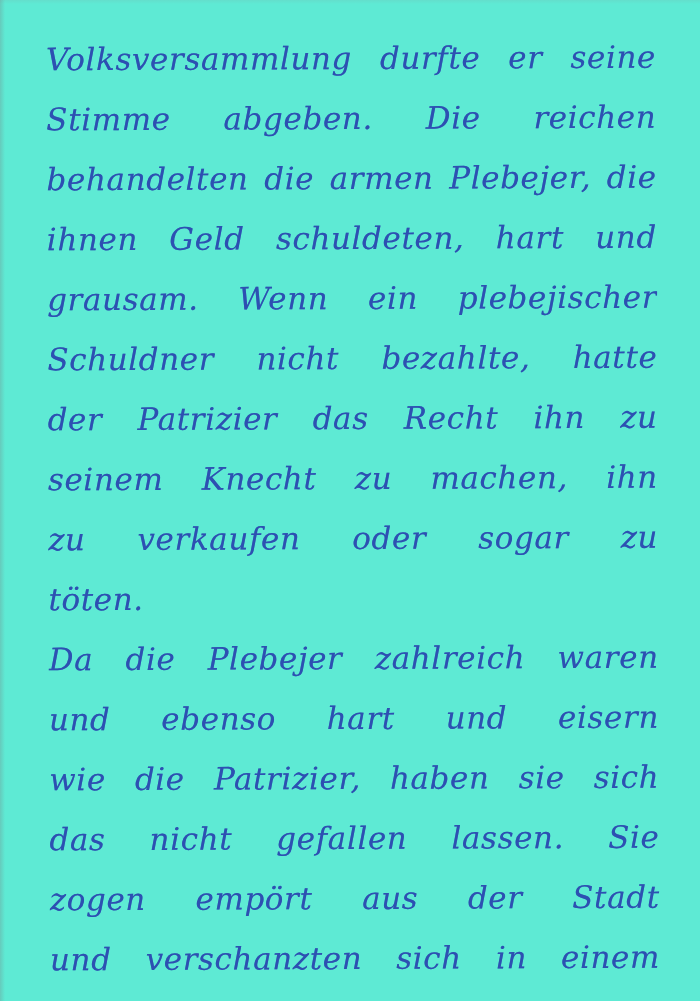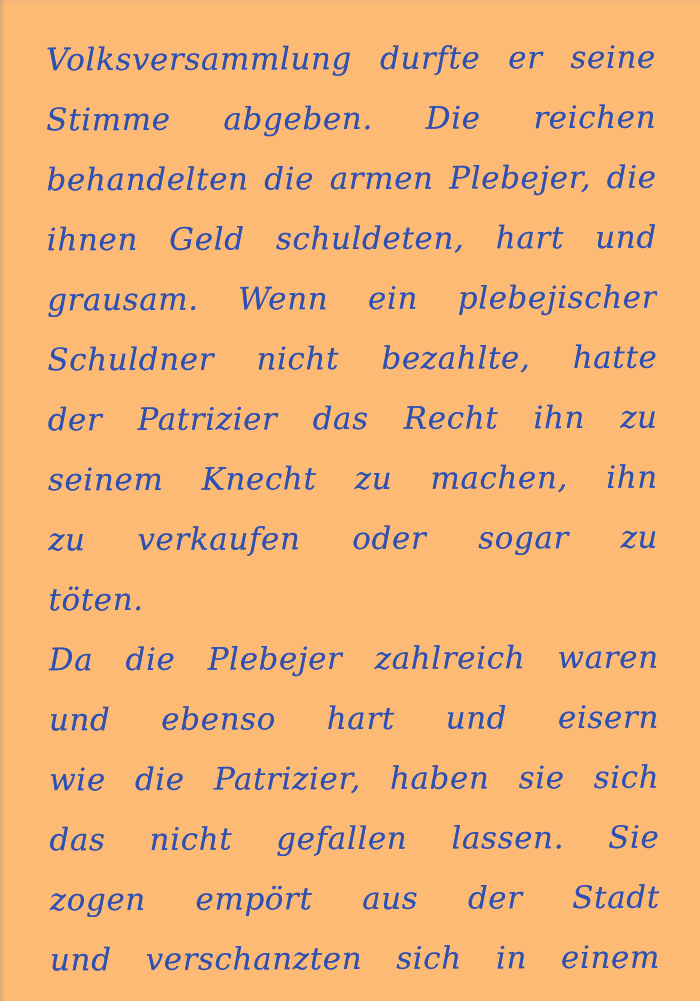--- a/index.html
+++ b/index.html
@@ -56,21 +56,21 @@
     overflow: hidden;
   }
   .line[data-align="left"] {
     text-align: left;
     text-align-last: left;
   }
 </style>
 </head>
 <body>
 
-<div class="page" style="background: #fdba74;">
+<div class="page" style="background: #5eead4;">
   <div class="text-block">
     <div class="line" data-align="justify" style="color: rgb(45, 80, 178);">Volksversammlung durfte er seine</div>
     <div class="line" data-align="justify" style="color: rgb(45, 80, 178);">Stimme abgeben. Die reichen Patrizier</div>
     <div class="line" data-align="justify" style="color: rgb(45, 80, 178);">behandelten die armen Plebejer, die</div>
     <div class="line" data-align="justify" style="color: rgb(45, 80, 178);">ihnen Geld schuldeten, hart und</div>
     <div class="line" data-align="justify" style="color: rgb(45, 80, 178);">grausam. Wenn ein plebejischer</div>
     <div class="line" data-align="justify" style="color: rgb(45, 80, 178);">Schuldner nicht bezahlte, hatte</div>
     <div class="line" data-align="justify" style="color: rgb(45, 80, 178);">der Patrizier das Recht ihn zu</div>
     <div class="line" data-align="justify" style="color: rgb(45, 80, 178);">seinem Knecht zu machen, ihn</div>
     <div class="line" data-align="justify" style="color: rgb(45, 80, 178);">zu verkaufen oder sogar zu</div>

